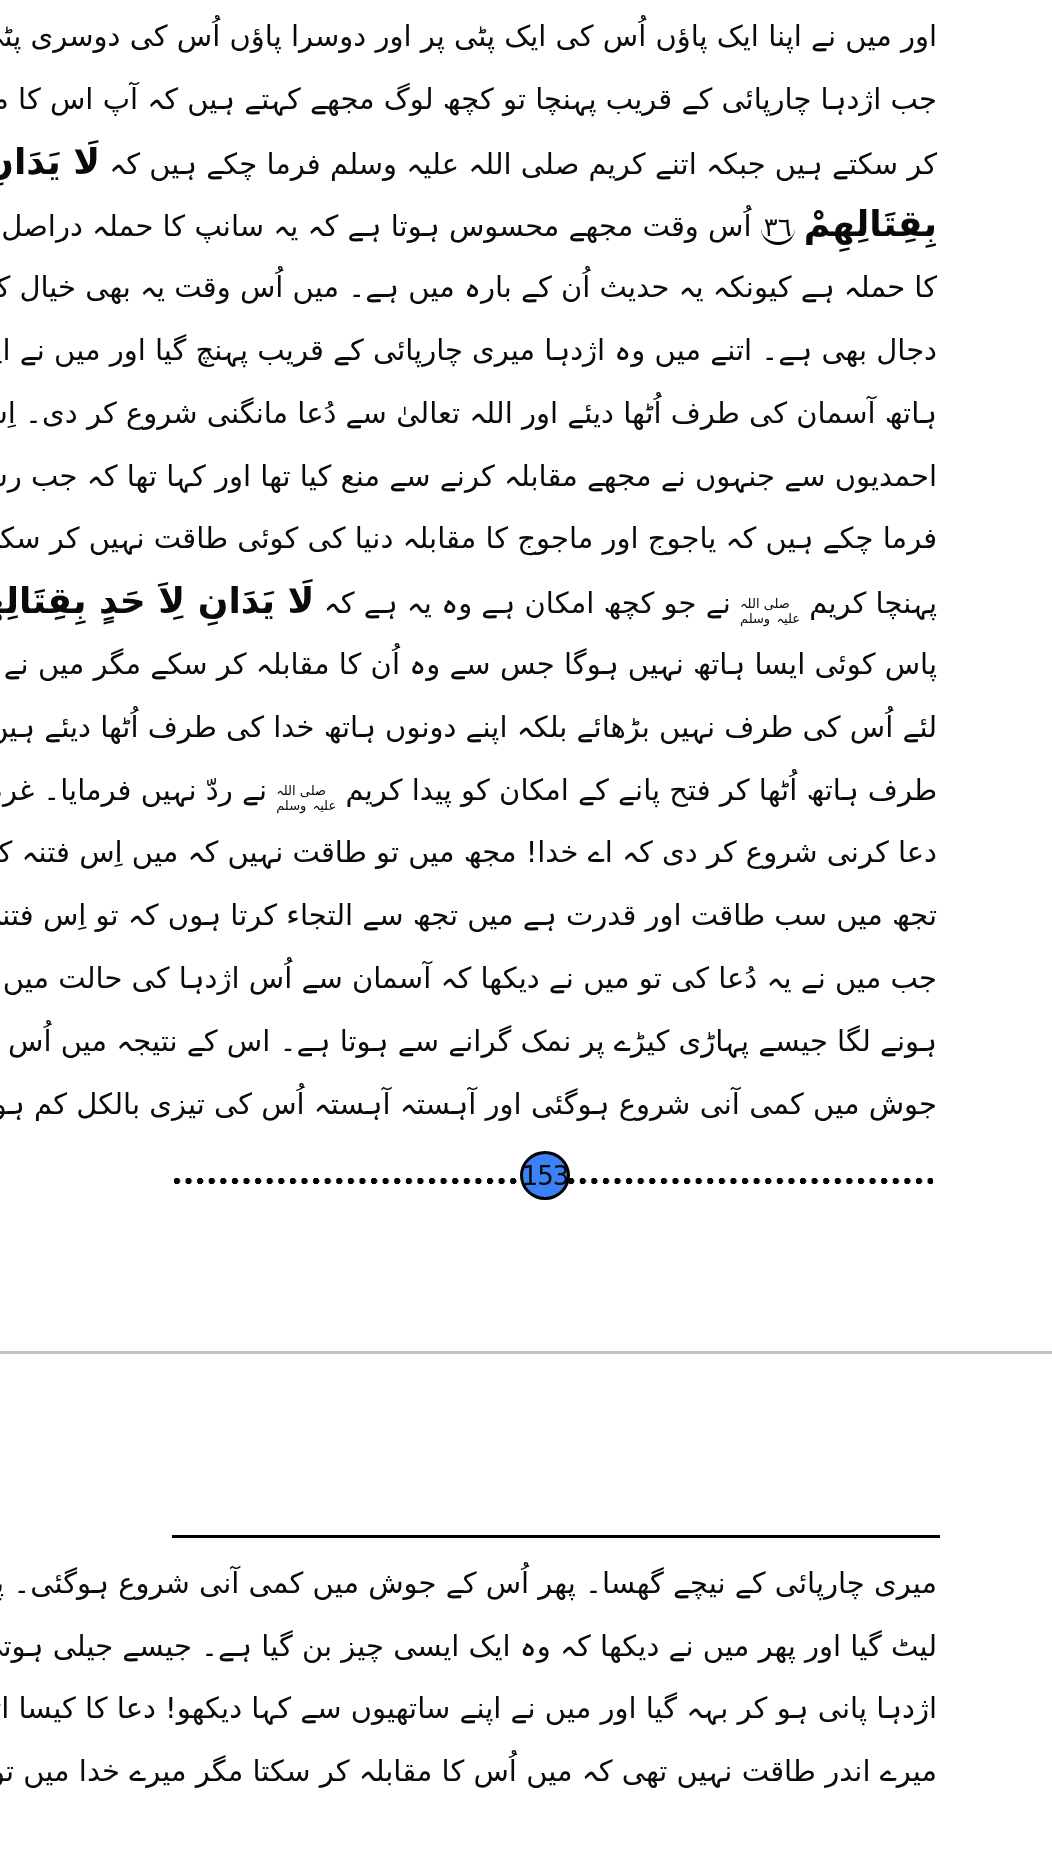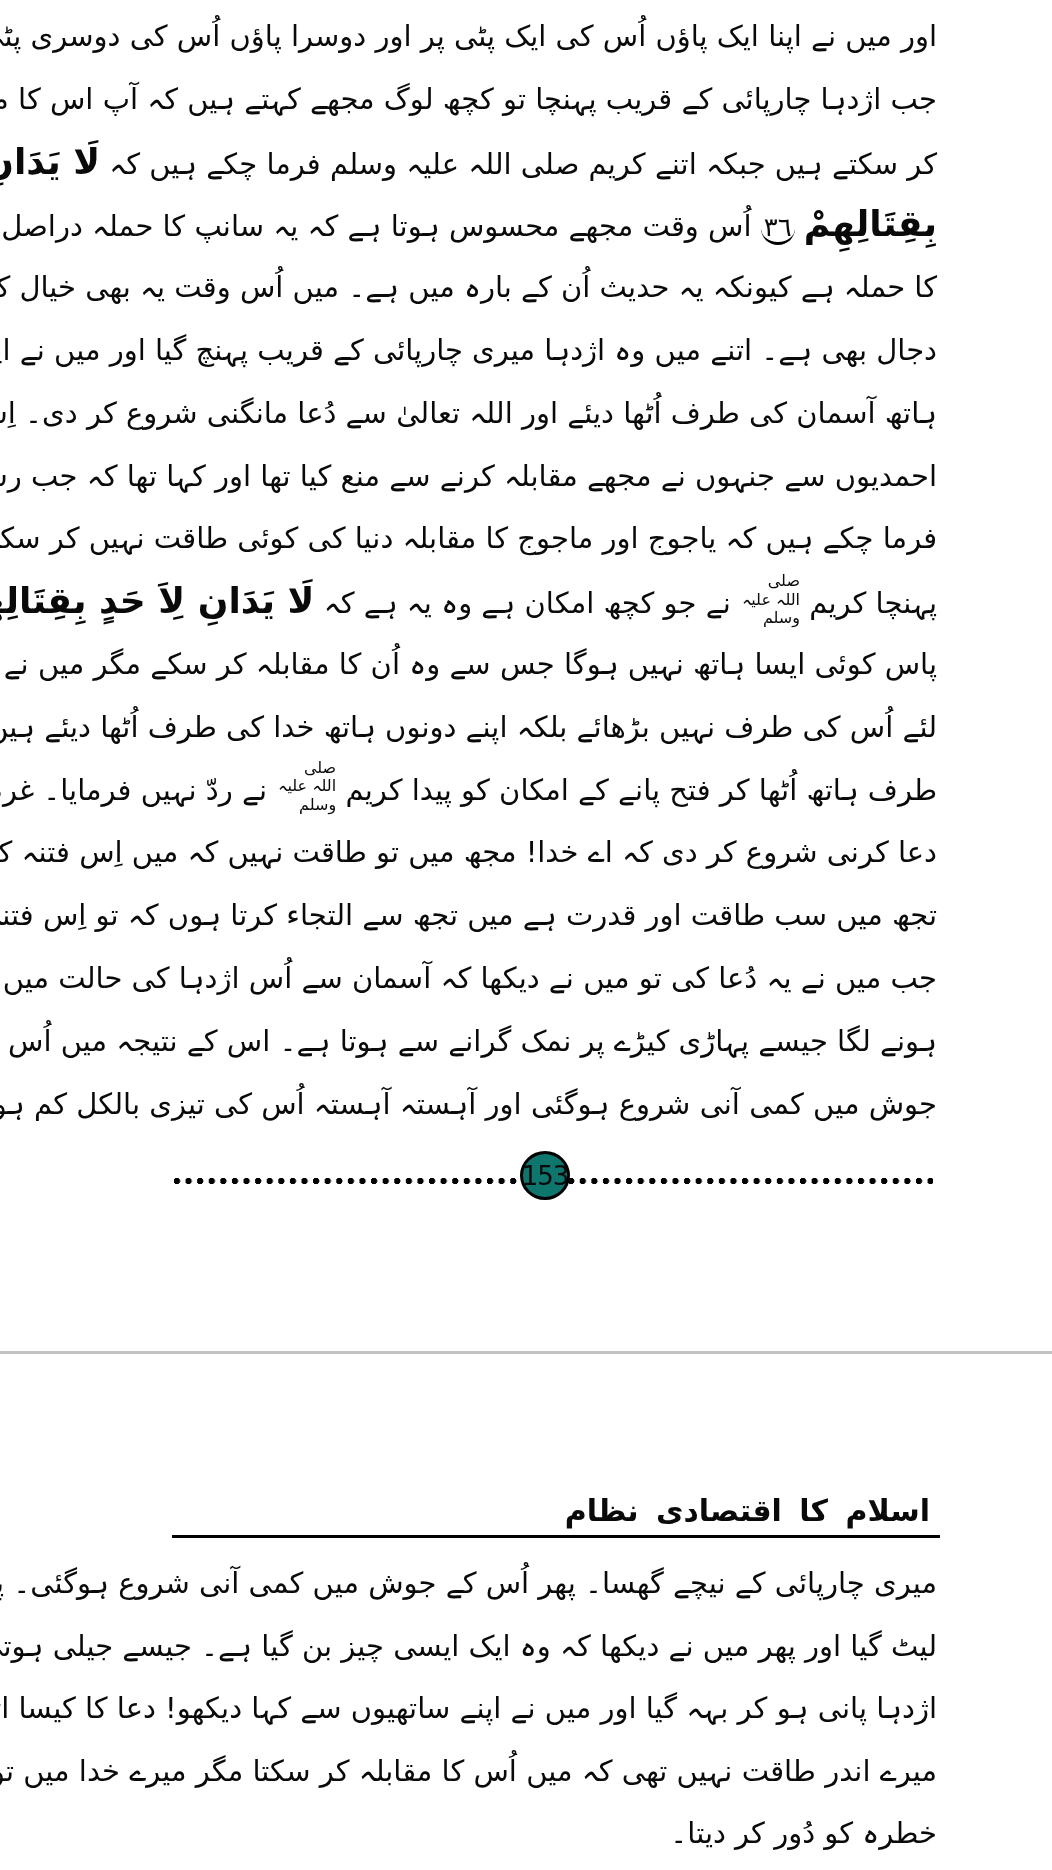--- a/index.html
+++ b/index.html
@@ -39,39 +39,39 @@
   }
   .fnref{
     font-size:26px;
     padding:0 3px;
     border-bottom:3px solid #000;
     border-radius:0 0 60% 60%;
   }
   .saw{
     display:inline-block;
     width:60px;
-    font-size:16px;
+    font-size:13px;
     line-height:1.15;
     white-space:normal;
-    text-align:right;
+    text-align:left;
     vertical-align:-10px;
   }
   .dotted-rule{
     position:absolute;
     left:173px;top:1177px;
     width:760px;height:8px;
     background-image:radial-gradient(circle at 4px 4px,#000 3.1px,transparent 3.4px);
     background-size:11.6px 8px;
     background-repeat:repeat-x;
   }
   .pageno-circle{
     position:absolute;
     left:520px;top:1151px;
     width:50px;height:49px;
-    background:#0f766e;
+    background:#3b82f6;
     border:3px solid #000;
     border-radius:50%;
     box-sizing:border-box;
     display:flex;align-items:center;justify-content:center;
     font-size:26px;
     letter-spacing:-1px;
     z-index:2;
   }
   
   .page-divider{
@@ -124,24 +124,22 @@
     <div class="tline">جوش میں کمی آنی شروع ہوگئی اور آہستہ آہستہ اُس کی تیزی بالکل کم ہوگئی۔ چنانچہ پہلے تو وہ</div>
   </div>
 
   <div class="dotted-rule"></div>
   <div class="pageno-circle">
     <span>153</span>
   </div>
 
   <div class="page-divider"></div>
 
-  <div class="section-header">اسلام کا اقتصادی نظام</div>
   <div class="header-rule"></div>
 
   <div class="text-block p2">
     <div class="tline">میری چارپائی کے نیچے گھسا۔ پھر اُس کے جوش میں کمی آنی شروع ہوگئی۔ پھر وہ خاموشی سے</div>
     <div class="tline">لیٹ گیا اور پھر میں نے دیکھا کہ وہ ایک ایسی چیز بن گیا ہے۔ جیسے جیلی ہوتی ہے اور بالآخر وہ</div>
     <div class="tline">اژدہا پانی ہو کر بہہ گیا اور میں نے اپنے ساتھیوں سے کہا دیکھو! دعا کا کیسا اثر ہوا۔ بے شک</div>
     <div class="tline">میرے اندر طاقت نہیں تھی کہ میں اُس کا مقابلہ کر سکتا مگر میرے خدا میں تو طاقت تھی کہ وہ اس</div>
-    <div class="tline endline">خطرہ کو دُور کر دیتا۔</div>
   </div>
 
 </div>
 
 </body></html>

